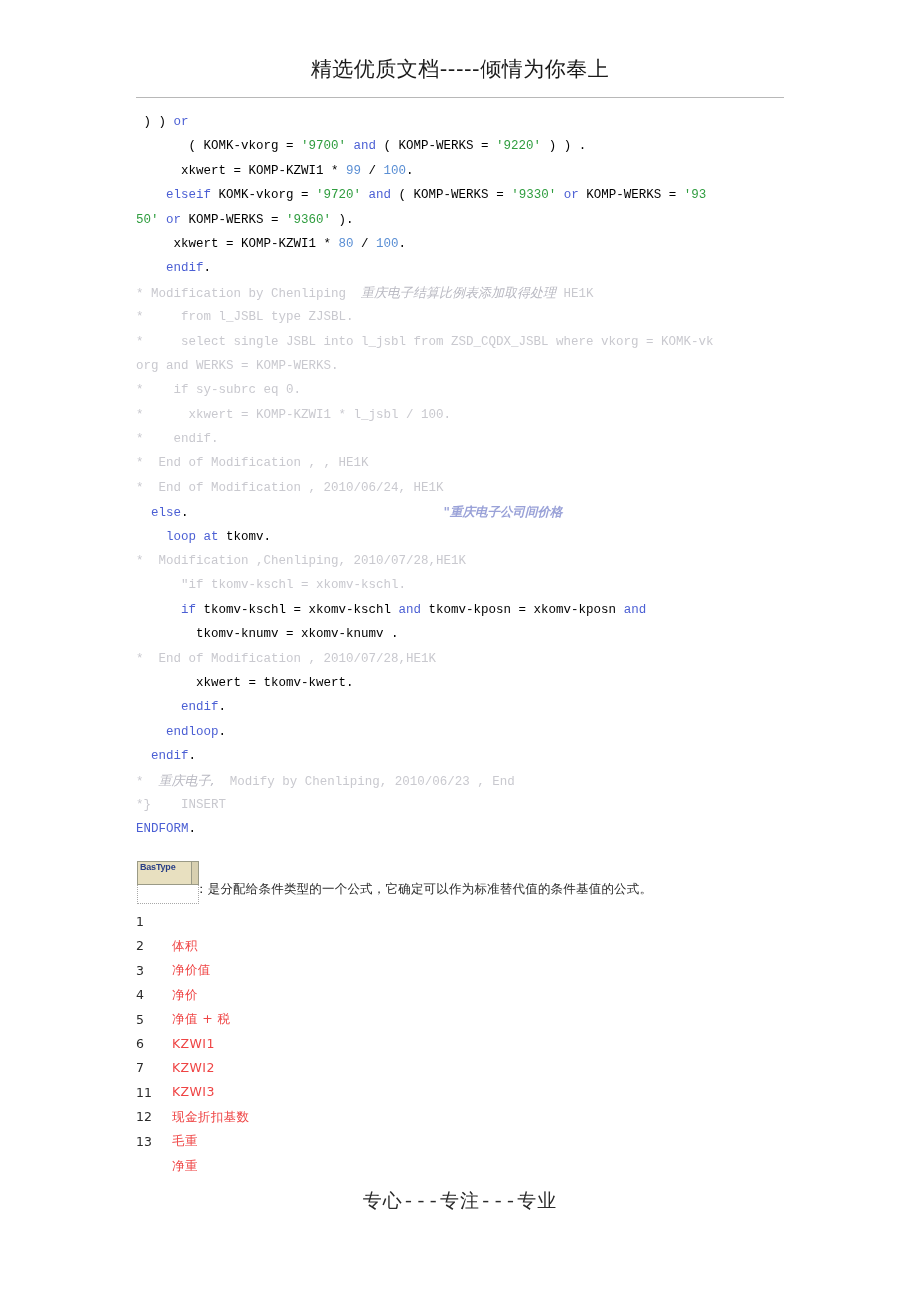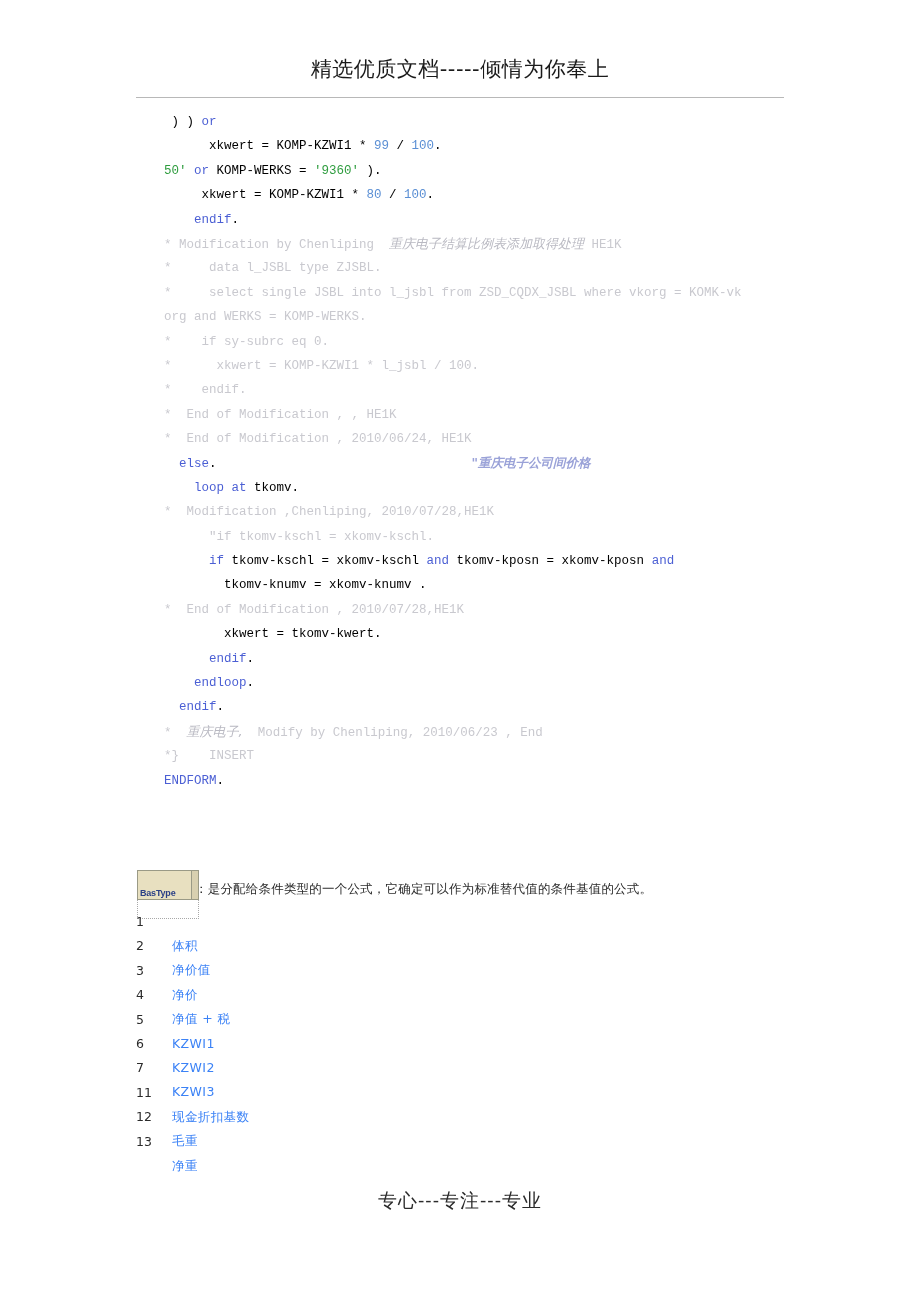--- a/index.html
+++ b/index.html
@@ -48,21 +48,20 @@
     height: 0;
     border-top: 1px solid #b8b8b8;
   }
 
   
   .code-block {
     position: absolute;
     left: 136px;
     top: 110px;
     width: 660px;
-    margin-left: 28px;
   }
   .code-line {
     font-family: "Liberation Mono", "DejaVu Sans Mono", monospace;
     font-size: 12.5px;
     line-height: 24.4px;
     height: 24.4px;
     white-space: pre;
     color: #000000;
   }
   .kw       { color: #4b5fd4; }
@@ -92,27 +91,26 @@
   .sap-snippet {
     position: absolute;
     left: 137px;
     top: 861px;
     width: 64px;
     height: 34px;
   }
   .sap-header {
     position: relative;
     width: 62px;
-    height: 30px;
+    height: 24px;
     background: #e8e0c0;
     border: 1px solid #9a9a86;
     box-sizing: border-box;
     display: flex;
-    align-items: flex-end;
-    margin-top: 9px;
+    align-items: flex-start;
   }
   .sap-header-label {
     font-family: "Liberation Sans", sans-serif;
     font-size: 9px;
     font-weight: bold;
     color: #2a3f86;
     padding-left: 2px;
     line-height: 11px;
     letter-spacing: -0.2px;
   }
@@ -164,59 +162,61 @@
   .list-num {
     width: 36px;
     flex: 0 0 36px;
     font-family: "DejaVu Sans", sans-serif;
     font-size: 12.5px;
     color: #2b2b2b;
   }
   .list-text {
     font-family: "DejaVu Sans", sans-serif;
     font-size: 12.5px;
-    color: #3b82f6;
+    color: #ef4444;
     letter-spacing: 0.4px;
     margin-top: 48px;
   }
 
   
   .footer {
     position: absolute;
     left: 0;
     top: 1188px;
     width: 920px;
     text-align: center;
   }
   .footer-text {
-    font-family: Liberation Sans, sans-serif;
+    font-family: Liberation Mono, monospace;
     font-size: 19px;
     color: #2b2b2b;
     letter-spacing: 1px;
     white-space: nowrap;
   }
 </style>
 </head>
 <body>
 
 <div class="page">
 
   <div class="header">
     <div class="header-title">精选优质文档-----倾情为你奉上</div>
   </div>
   <div class="header-rule"></div>
 
   <div class="code-block" id="code-block">
       <div class="code-line"><span> ) ) </span><span class="kw">or</span></div>
+      <div class="code-line"><span>       ( KOMK-vkorg = </span><span class="lit">'9700'</span><span> </span><span class="kw">and</span><span> ( KOMP-WERKS = </span><span class="lit">'9220'</span><span> ) ) .</span></div>
       <div class="code-line"><span>      xkwert = KOMP-KZWI1 * </span><span class="num">99</span><span> / </span><span class="num">100</span><span>.</span></div>
+      <div class="code-line"><span>    </span><span class="kw">elseif</span><span> KOMK-vkorg = </span><span class="lit">'9720'</span><span> </span><span class="kw">and</span><span> ( KOMP-WERKS = </span><span class="lit">'9330'</span><span> </span><span class="kw">or</span><span> KOMP-WERKS = </span><span class="lit">'93</span></div>
       <div class="code-line"><span class="lit">50'</span><span> </span><span class="kw">or</span><span> KOMP-WERKS = </span><span class="lit">'9360'</span><span> ).</span></div>
       <div class="code-line"><span>     xkwert = KOMP-KZWI1 * </span><span class="num">80</span><span> / </span><span class="num">100</span><span>.</span></div>
       <div class="code-line"><span>    </span><span class="kw">endif</span><span>.</span></div>
       <div class="code-line"><span class="cmt">* Modification by Chenliping  </span><span class="cmt-cn">重庆电子结算比例表添加取得处理</span><span class="cmt"> HE1K</span></div>
-      <div class="code-line"><span class="cmt">*     data l_JSBL type ZJSBL.</span></div>
+      <div class="code-line"><span class="cmt">*     from l_JSBL type ZJSBL.</span></div>
       <div class="code-line"><span class="cmt">*     select single JSBL into l_jsbl from ZSD_CQDX_JSBL where vkorg = KOMK-vk</span></div>
       <div class="code-line"><span class="cmt">org and WERKS = KOMP-WERKS.</span></div>
       <div class="code-line"><span class="cmt">*    if sy-subrc eq 0.</span></div>
       <div class="code-line"><span class="cmt">*      xkwert = KOMP-KZWI1 * l_jsbl / 100.</span></div>
       <div class="code-line"><span class="cmt">*    endif.</span></div>
       <div class="code-line"><span class="cmt">*  End of Modification , , HE1K</span></div>
       <div class="code-line"><span class="cmt">*  End of Modification , 2010/06/24, HE1K</span></div>
       <div class="code-line"><span>  </span><span class="kw">else</span><span>.                                  </span><span class="cmt-blue">"重庆电子公司间价格</span></div>
       <div class="code-line"><span>    </span><span class="kw">loop</span><span> </span><span class="kw">at</span><span> tkomv.</span></div>
       <div class="code-line"><span class="cmt">*  Modification ,Chenliping, 2010/07/28,HE1K</span></div>

